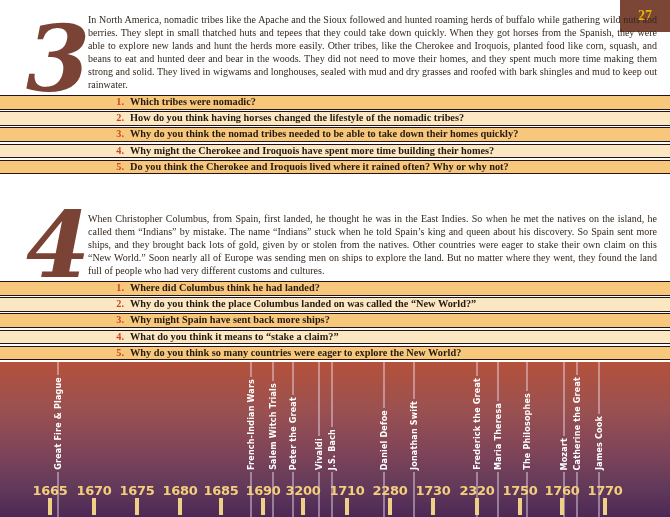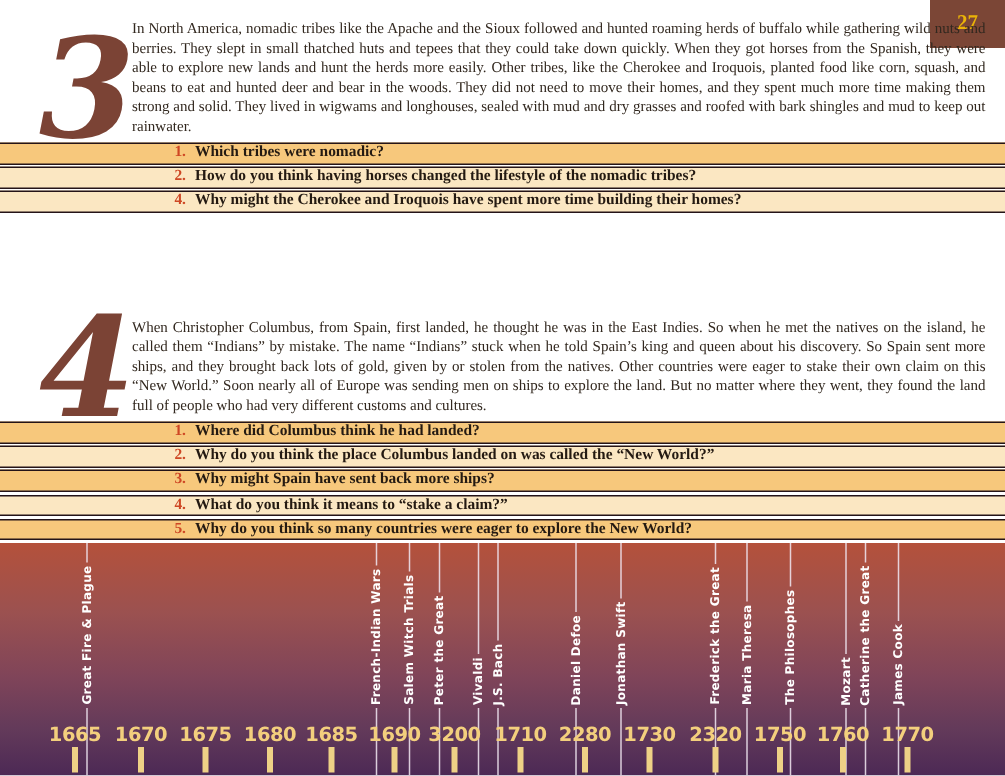--- a/index.html
+++ b/index.html
@@ -85,25 +85,31 @@
   <div class="qblock qblock-1">
 
       <div class="qrow norm">
         <span class="qnum">1.</span><span>Which tribes were nomadic?</span>
       </div>
 
       <div class="qrow alt">
         <span class="qnum">2.</span><span>How do you think having horses changed the lifestyle of the nomadic tribes?</span>
       </div>
 
+      <div class="qrow norm">
+        <span class="qnum">3.</span><span>Why do you think the nomad tribes needed to be able to take down their homes quickly?</span>
+      </div>
 
       <div class="qrow alt">
         <span class="qnum">4.</span><span>Why might the Cherokee and Iroquois have spent more time building their homes?</span>
       </div>
 
+      <div class="qrow norm">
+        <span class="qnum">5.</span><span>Do you think the Cherokee and Iroquois lived where it rained often?  Why or why not?</span>
+      </div>
     </div>
 
   <div class="section-num num-4">4</div>
   <div class="para para-4">When Christopher Columbus, from Spain, first landed, he thought he was in the East Indies.  So when he met the natives on the island, he called them “Indians” by mistake.  The name “Indians” stuck when he told Spain’s king and queen about his discovery.  So Spain sent more ships, and they brought back lots of gold, given by or stolen from the natives.  Other countries were eager to stake their own claim on this “New World.”  Soon nearly all of Europe was sending men on ships to explore the land.  But no matter where they went, they found the land full of people who had very different customs and cultures.</div>
 
   <div class="qblock qblock-2">
 
       <div class="qrow norm">
         <span class="qnum">1.</span><span>Where did Columbus think he had landed?</span>
       </div>

